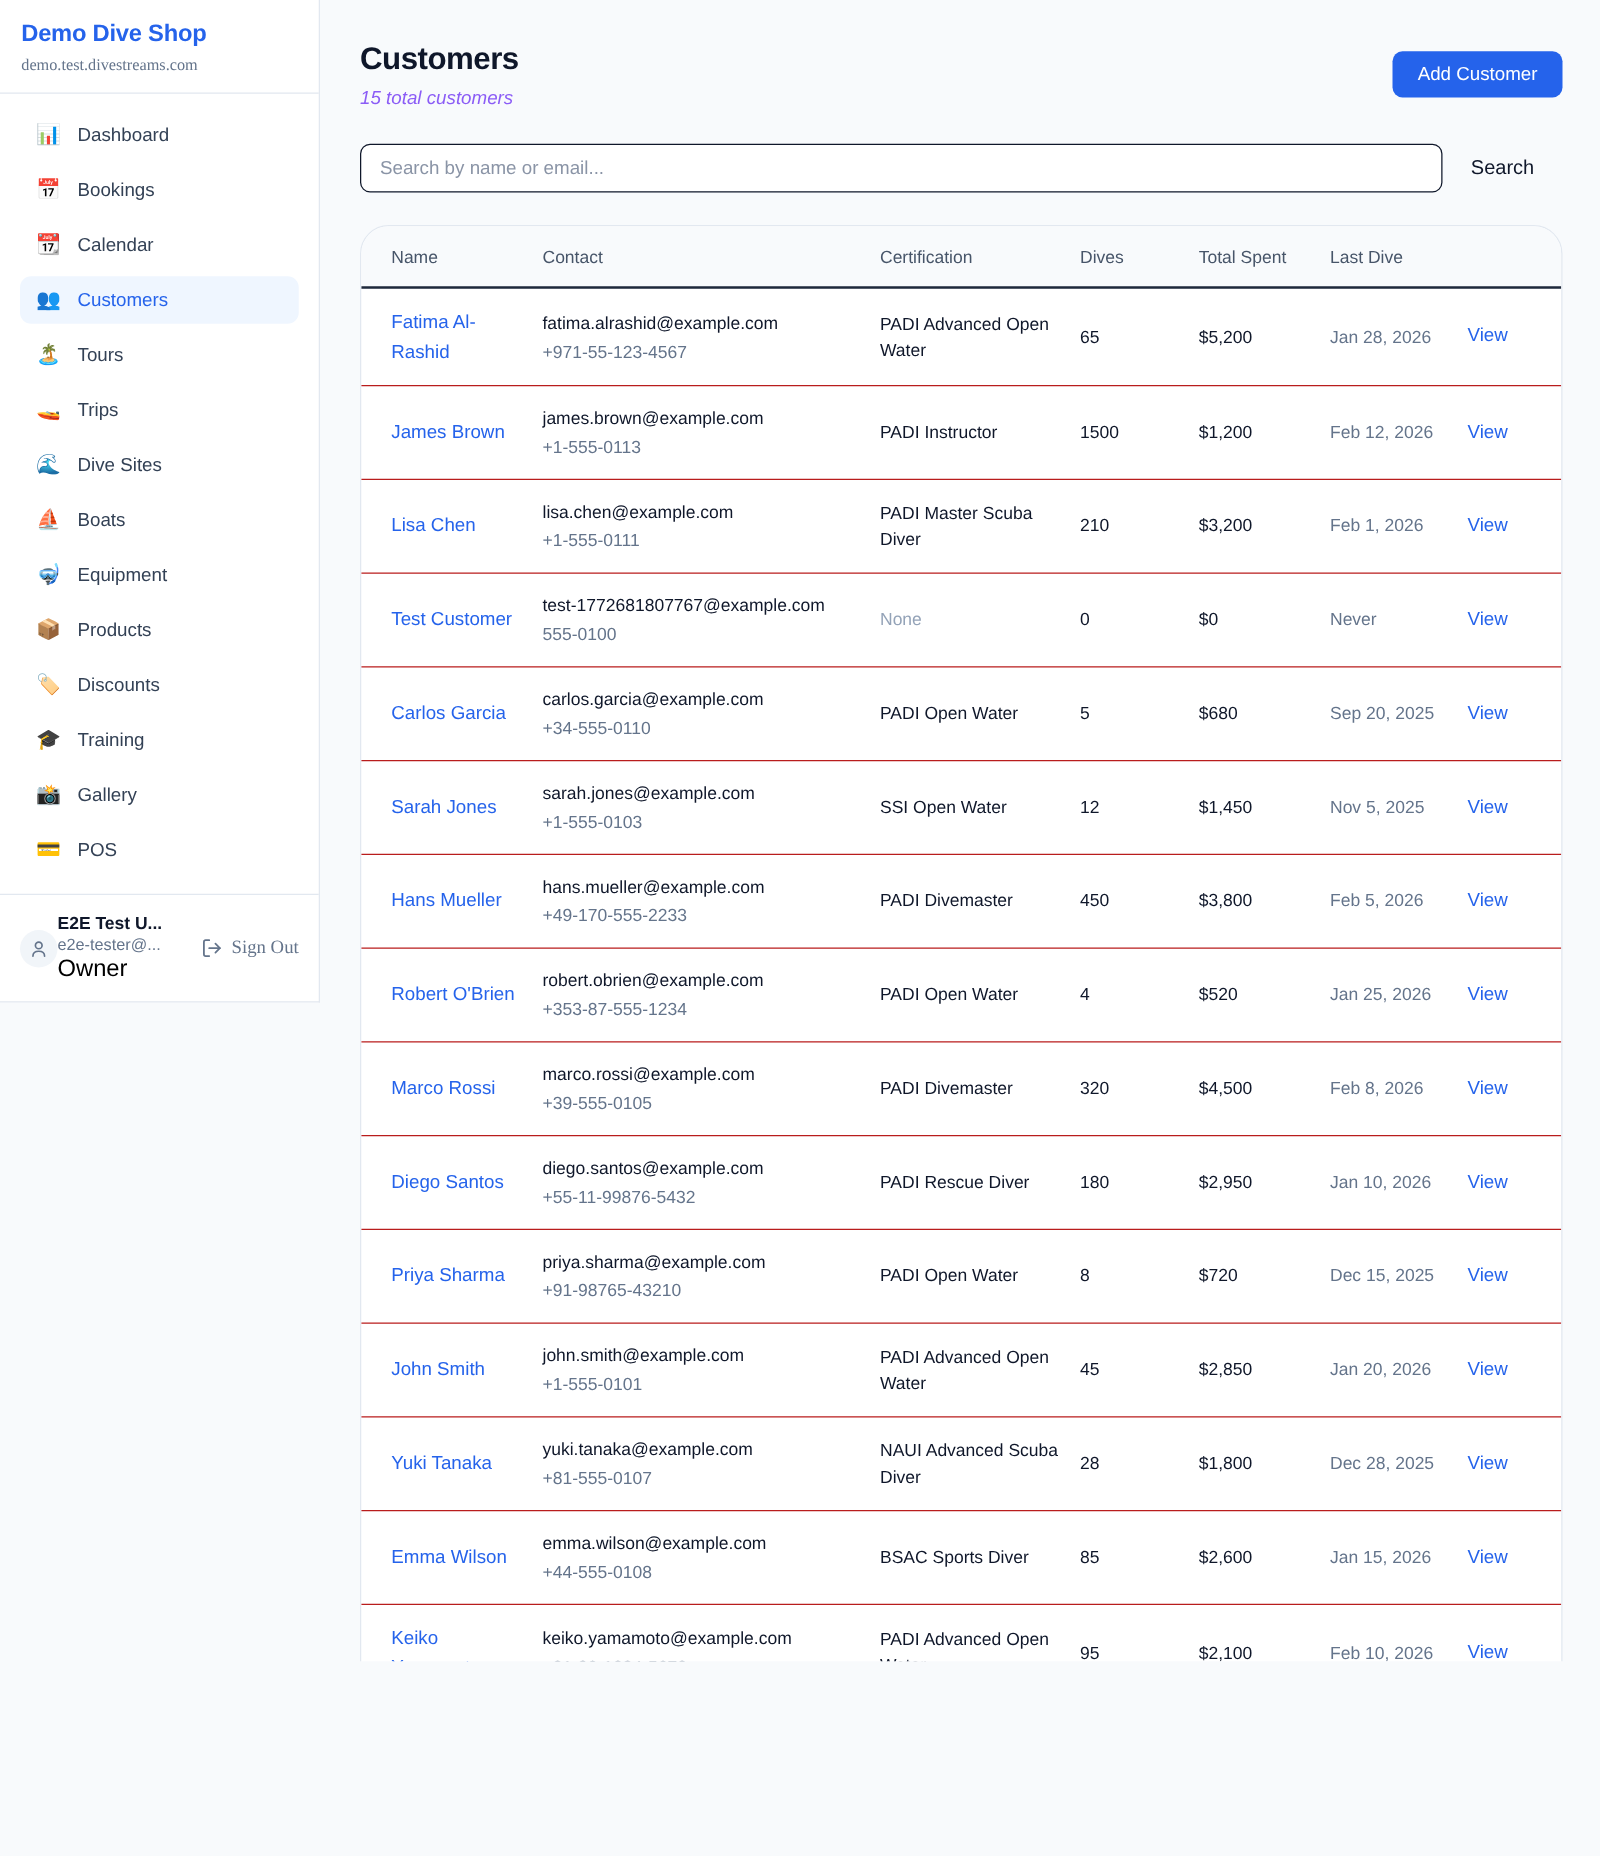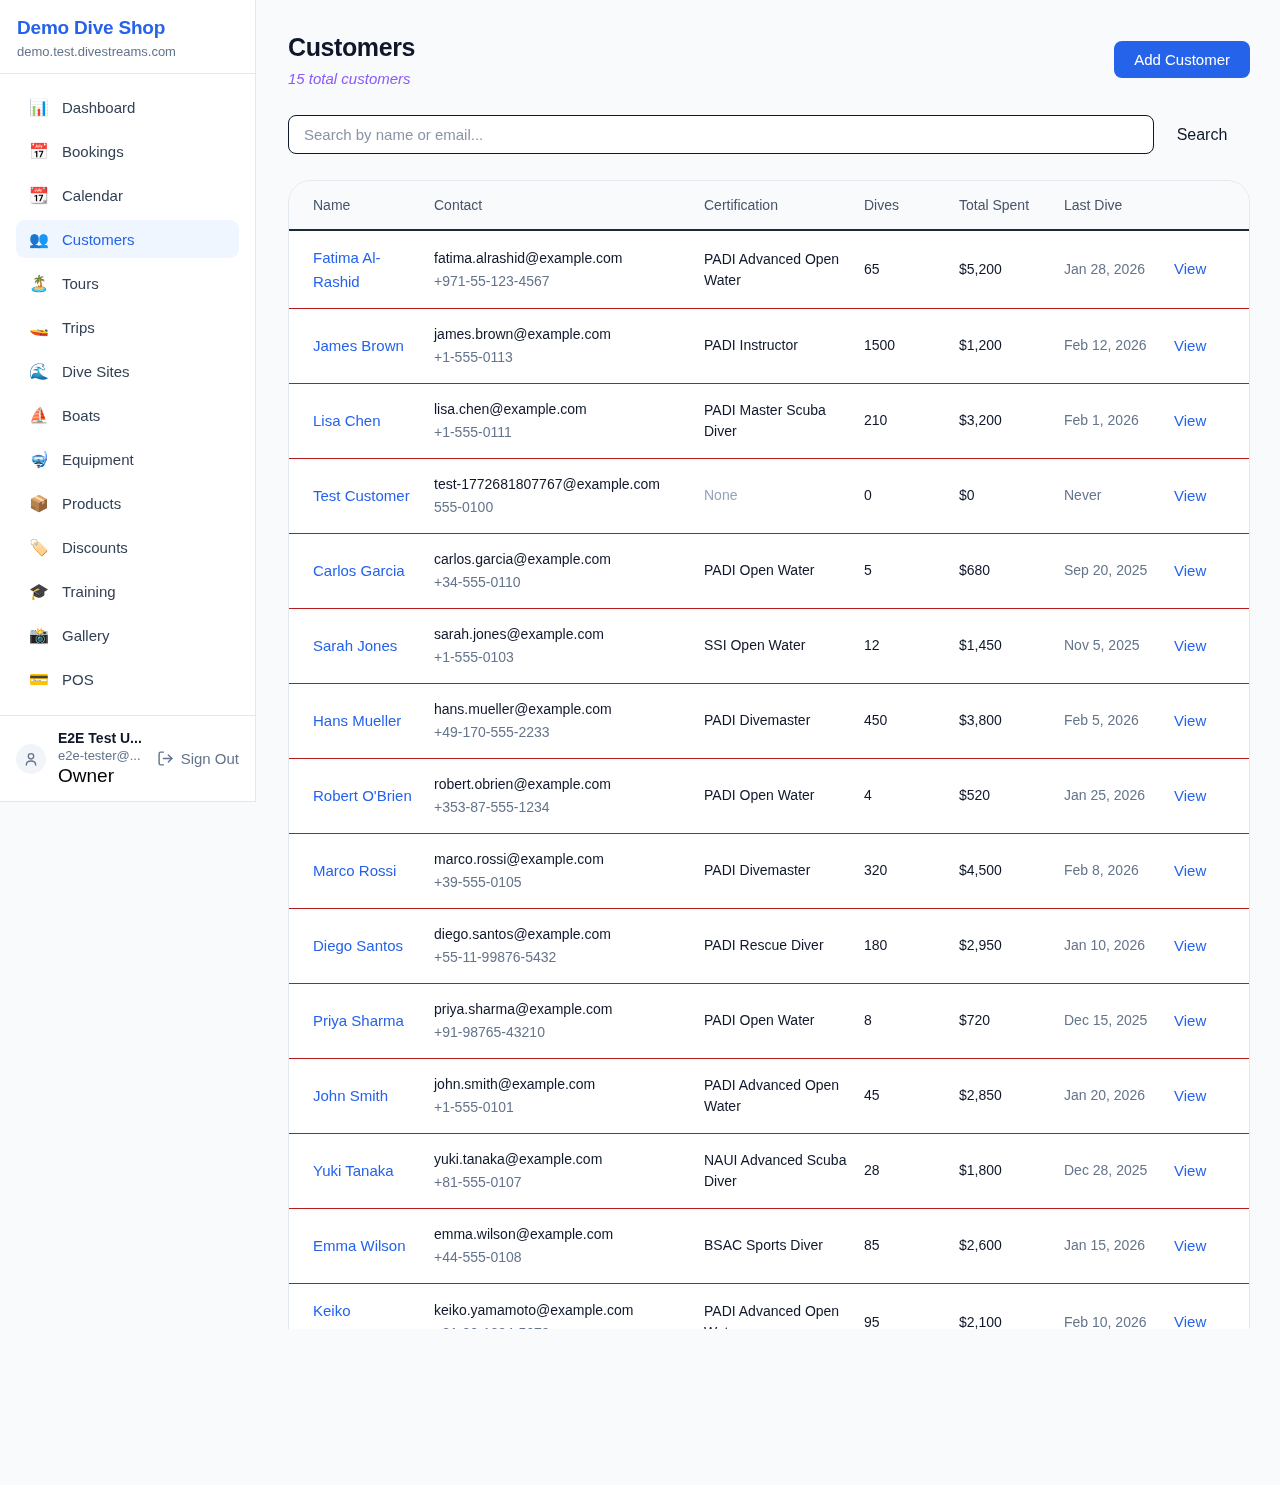--- a/index.html
+++ b/index.html
@@ -16,50 +16,50 @@
   .sidebar {
     position: absolute; left: 0; top: 0;
     width: 256px; height: 802px;
     background: #ffffff;
     border-right: 1px solid #e2e8f0;
     border-bottom: 1px solid #e2e8f0;
     display: flex; flex-direction: column;
   }
   .brand { padding: 17px 17px 14px 17px; border-bottom: 1px solid #e2e8f0; }
   .brand-title { color: #2563eb; font-size: 19px; font-weight: bold; letter-spacing: -0.2px; }
-  .brand-domain { color: #64748b; font-size: 13px; margin-top: 5px; }
+  .brand-domain { color: #64748b; font-size: 13px; margin-top: 5px; font-family: Liberation Serif, serif; }
   .nav { padding: 14px 16px 0 16px; flex: 1 1 auto; }
   .nav-item {
     display: flex; align-items: center; gap: 13px;
     height: 38px; margin-bottom: 6px; padding: 0 13px;
     border-radius: 9px; cursor: pointer;
     font-size: 15px; color: #334155;
   }
   .nav-item.active { background: #eff6ff; color: #2563eb; font-weight: 500; }
   .nav-icon { width: 20px; font-size: 16px; text-align: center; flex: 0 0 20px; }
   .user-footer {
     border-top: 1px solid #e2e8f0;
     padding: 14px 16px 14px 16px;
-    display: flex; align-items: center; gap: 12px;
+    display: flex; align-items: center; 
   }
   .avatar {
     width: 30px; height: 30px; border-radius: 50%;
     background: #f1f5f9; color: #64748b;
     display: flex; align-items: center; justify-content: center;
     flex: 0 0 30px;
   }
   .user-meta { flex: 1 1 auto; min-width: 0; }
   .user-name { font-size: 14px; font-weight: bold; color: #0f172a; white-space: nowrap; }
   .user-email { font-size: 13px; color: #64748b; margin-top: 2px; white-space: nowrap; }
   .user-role { font-size: 19px; color: #000000; margin-top: 2px; }
   .signout-btn {
     display: flex; align-items: center; gap: 7px;
     background: none; border: none; cursor: pointer;
     color: #64748b; font-size: 15px;
-    font-family: Liberation Sans, sans-serif; white-space: nowrap;
+    font-family: Liberation Serif, serif; white-space: nowrap;
   }
 
   
   .main { position: absolute; left: 256px; top: 0; width: 1024px; padding: 33px 30px 24px 32px; }
   .page-header { display: flex; align-items: flex-start; justify-content: space-between; }
   .page-title { font-size: 25px; font-weight: bold; color: #0f172a; letter-spacing: -0.4px; }
   .page-subtitle { font-size: 15px; color: #8b5cf6; margin-top: 8px; font-style: italic; }
   .btn-primary {
     background: #2563eb; color: #ffffff; border: none; cursor: pointer;
     font-family: inherit; font-size: 15px; font-weight: 500;

